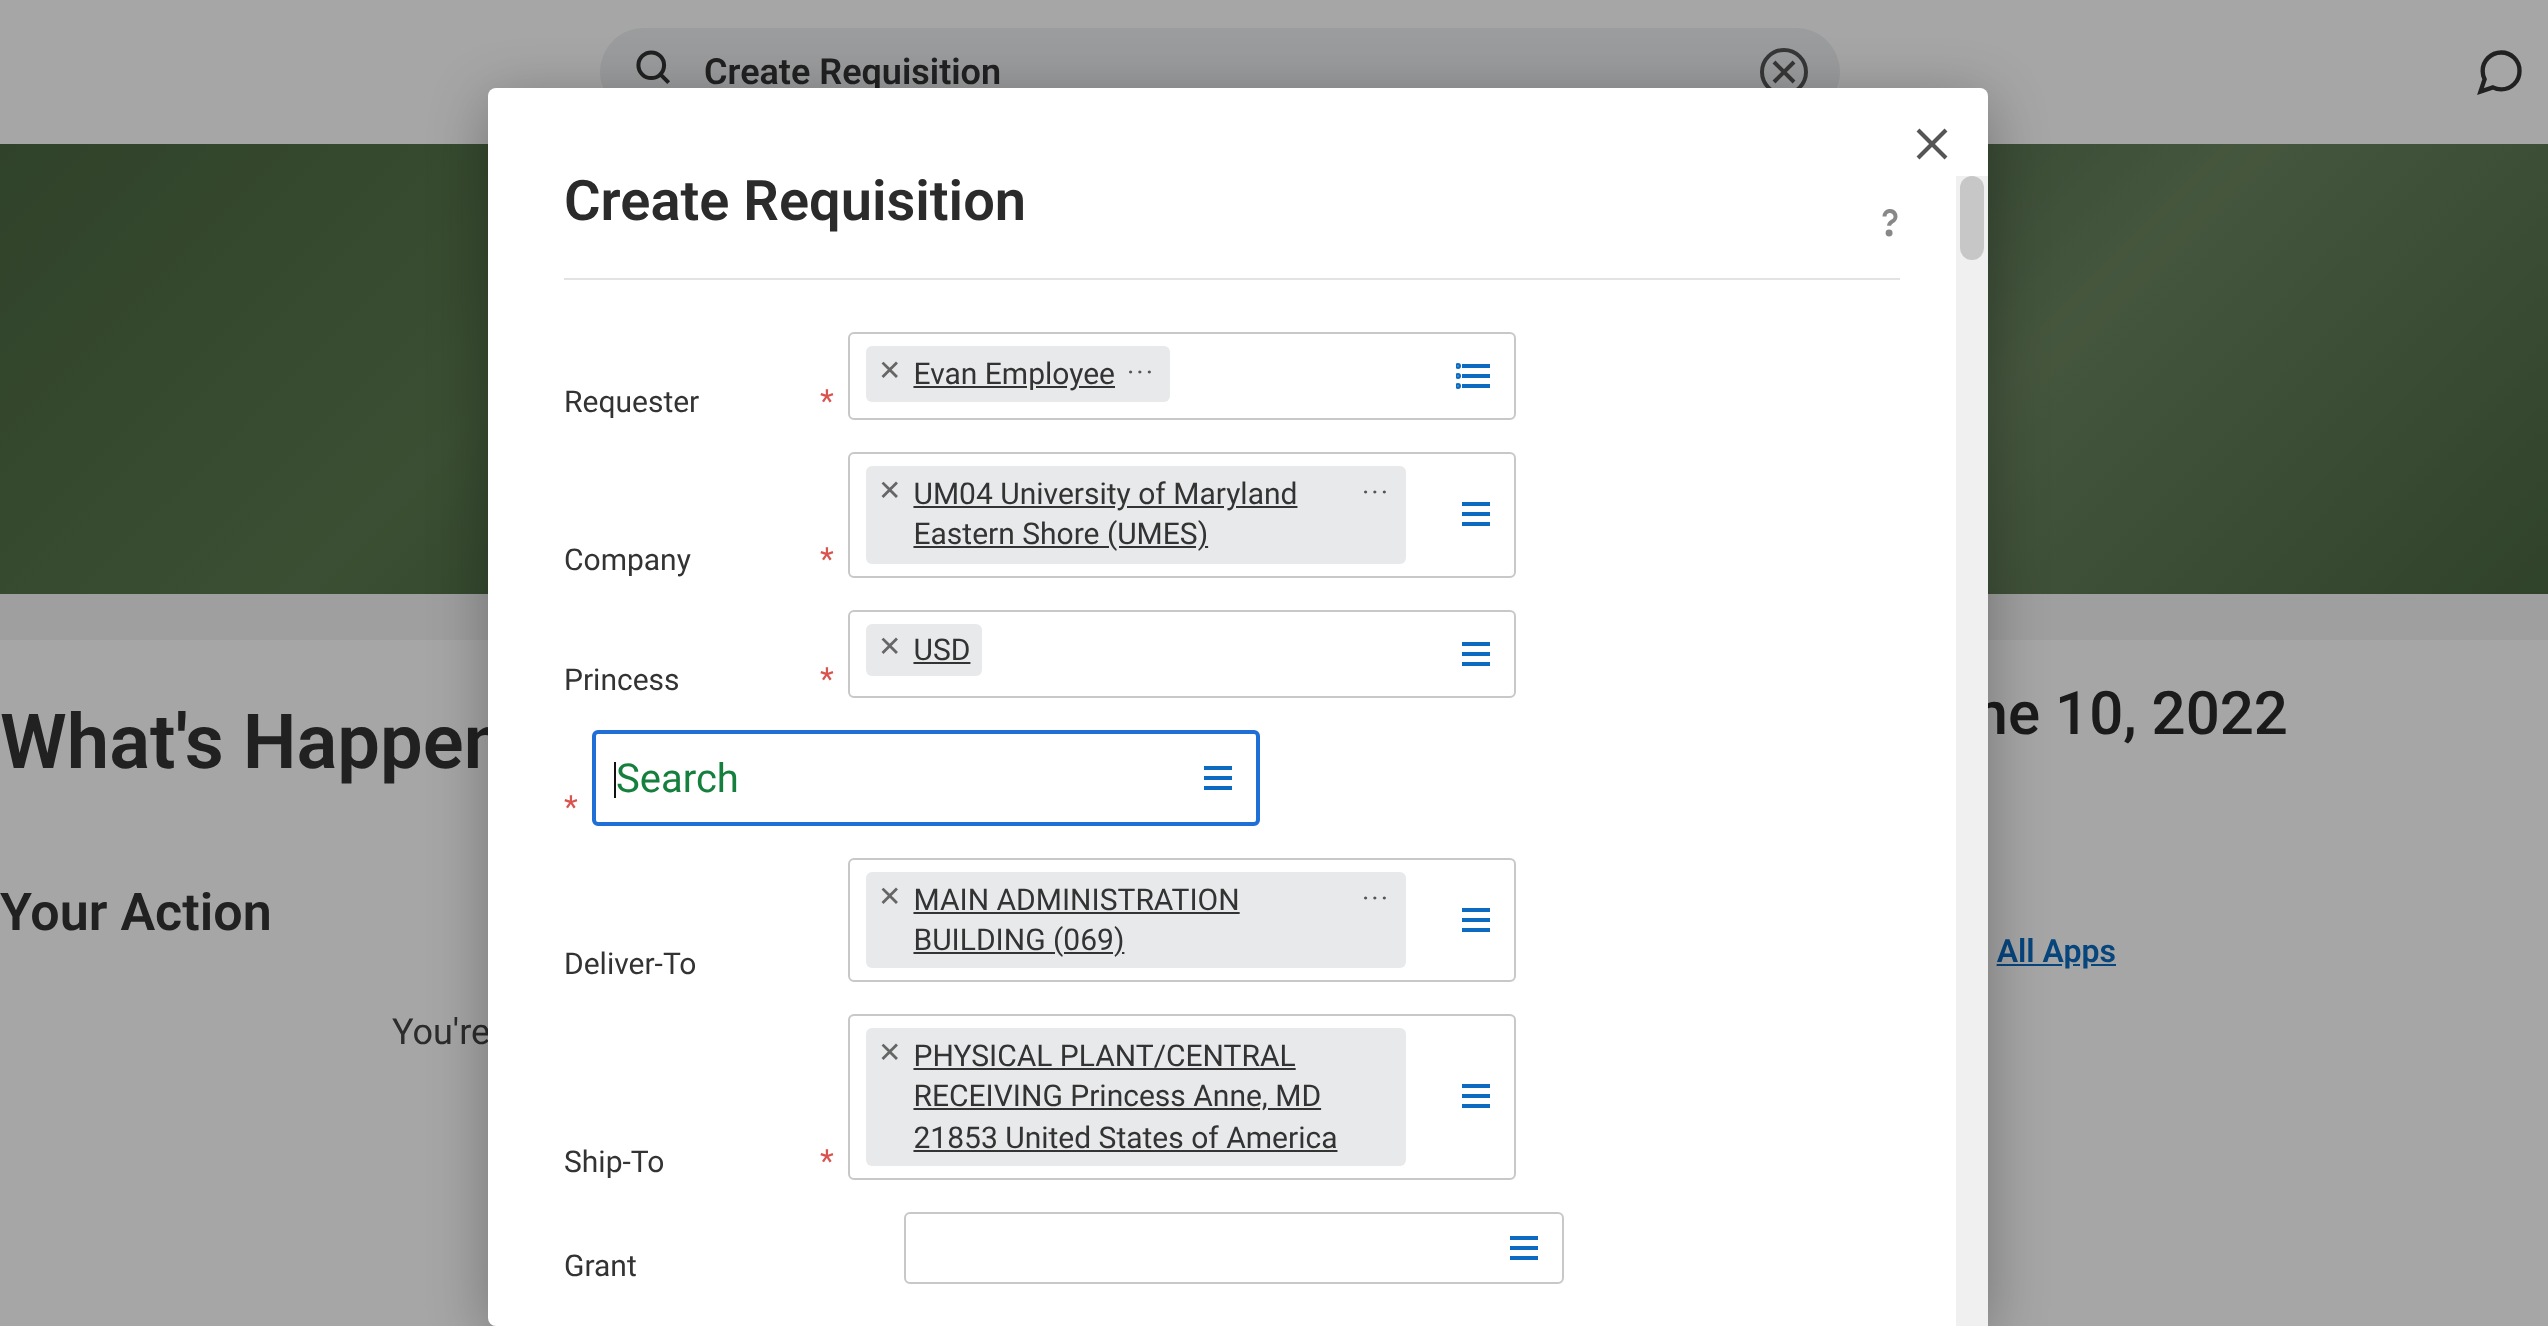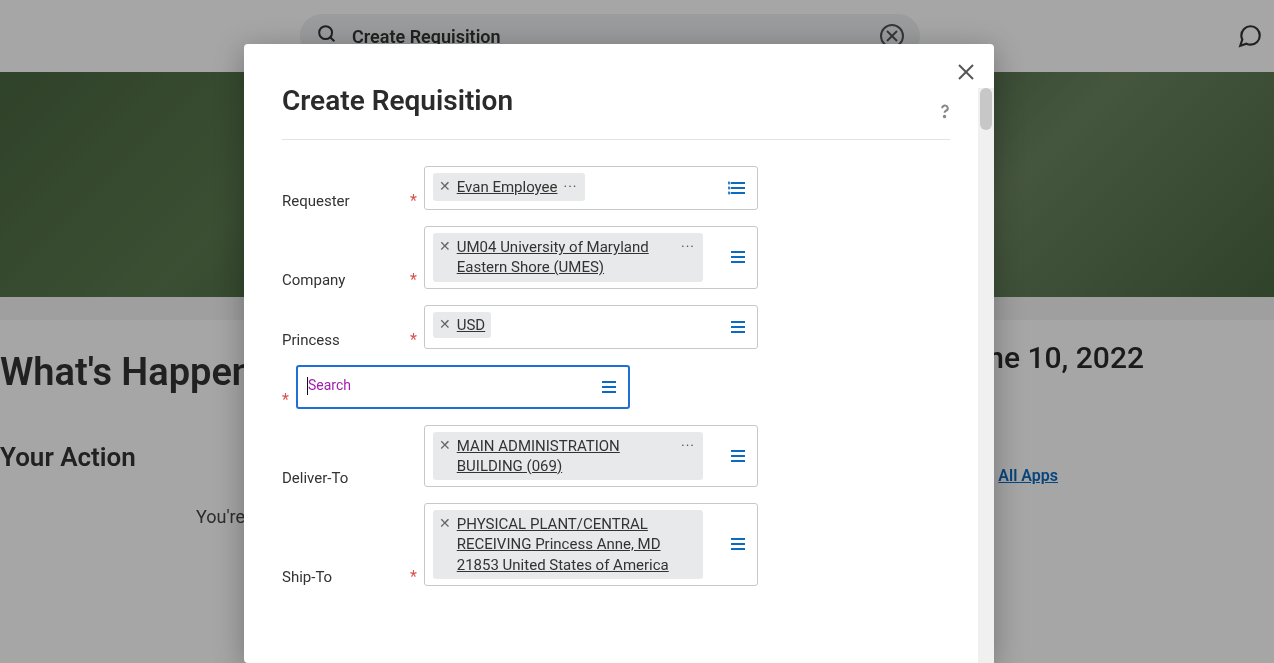--- a/index.html
+++ b/index.html
@@ -141,21 +141,21 @@
   padding: 4px 8px 4px 6px;
   display: inline-flex;
   align-items: flex-start;
   gap: 6px;
   max-width: 270px;
 }
 .chip.small { padding: 3px 6px; }
 .chip .xbtn { color:#666; font-size: 14px; cursor:pointer; line-height:1; padding-top:2px;}
 .chip .ctext { font-size: 15px; color:#333; line-height: 1.35; text-decoration: underline; }
 .chip .more { color:#555; letter-spacing:1px; cursor:pointer; font-size:14px; padding-top:2px;}
-.prompt .ph { color:#a21caf; font-size: 14px; padding: 4px 2px; }
+.prompt .ph { color:#15803d; font-size: 20px; padding: 4px 2px; }
 .cursor {
   display:inline-block; width:1px; height:18px; background:#111; vertical-align:middle;
   margin-left:-1px;
 }
 .grant-control { max-width: 330px; margin-left: 28px; }
 </style>
 </head>
 <body>
 
 <div class="topbar">
@@ -327,15 +327,30 @@
             <svg viewBox="0 0 20 20" fill="none" stroke="#0c6bc0" stroke-width="2">
                 <line x1="3" y1="5" x2="17" y2="5"></line>
                 <line x1="3" y1="10" x2="17" y2="10"></line>
                 <line x1="3" y1="15" x2="17" y2="15"></line>
               </svg>
           </span>
         </div>
       </div>
     </div>
 
+    <div class="field-row">
+      <div class="field-label">Grant</div>
+      <div class="req-star" style="visibility:hidden">*</div>
+      <div class="field-control grant-control">
+        <div class="prompt" style="min-height:36px">
+          <span class="listbtn">
+            <svg viewBox="0 0 20 20" fill="none" stroke="#0c6bc0" stroke-width="2">
+                <line x1="3" y1="5" x2="17" y2="5"></line>
+                <line x1="3" y1="10" x2="17" y2="10"></line>
+                <line x1="3" y1="15" x2="17" y2="15"></line>
+              </svg>
+          </span>
+        </div>
+      </div>
+    </div>
 
   </div>
 </div>
 
 </body></html>

